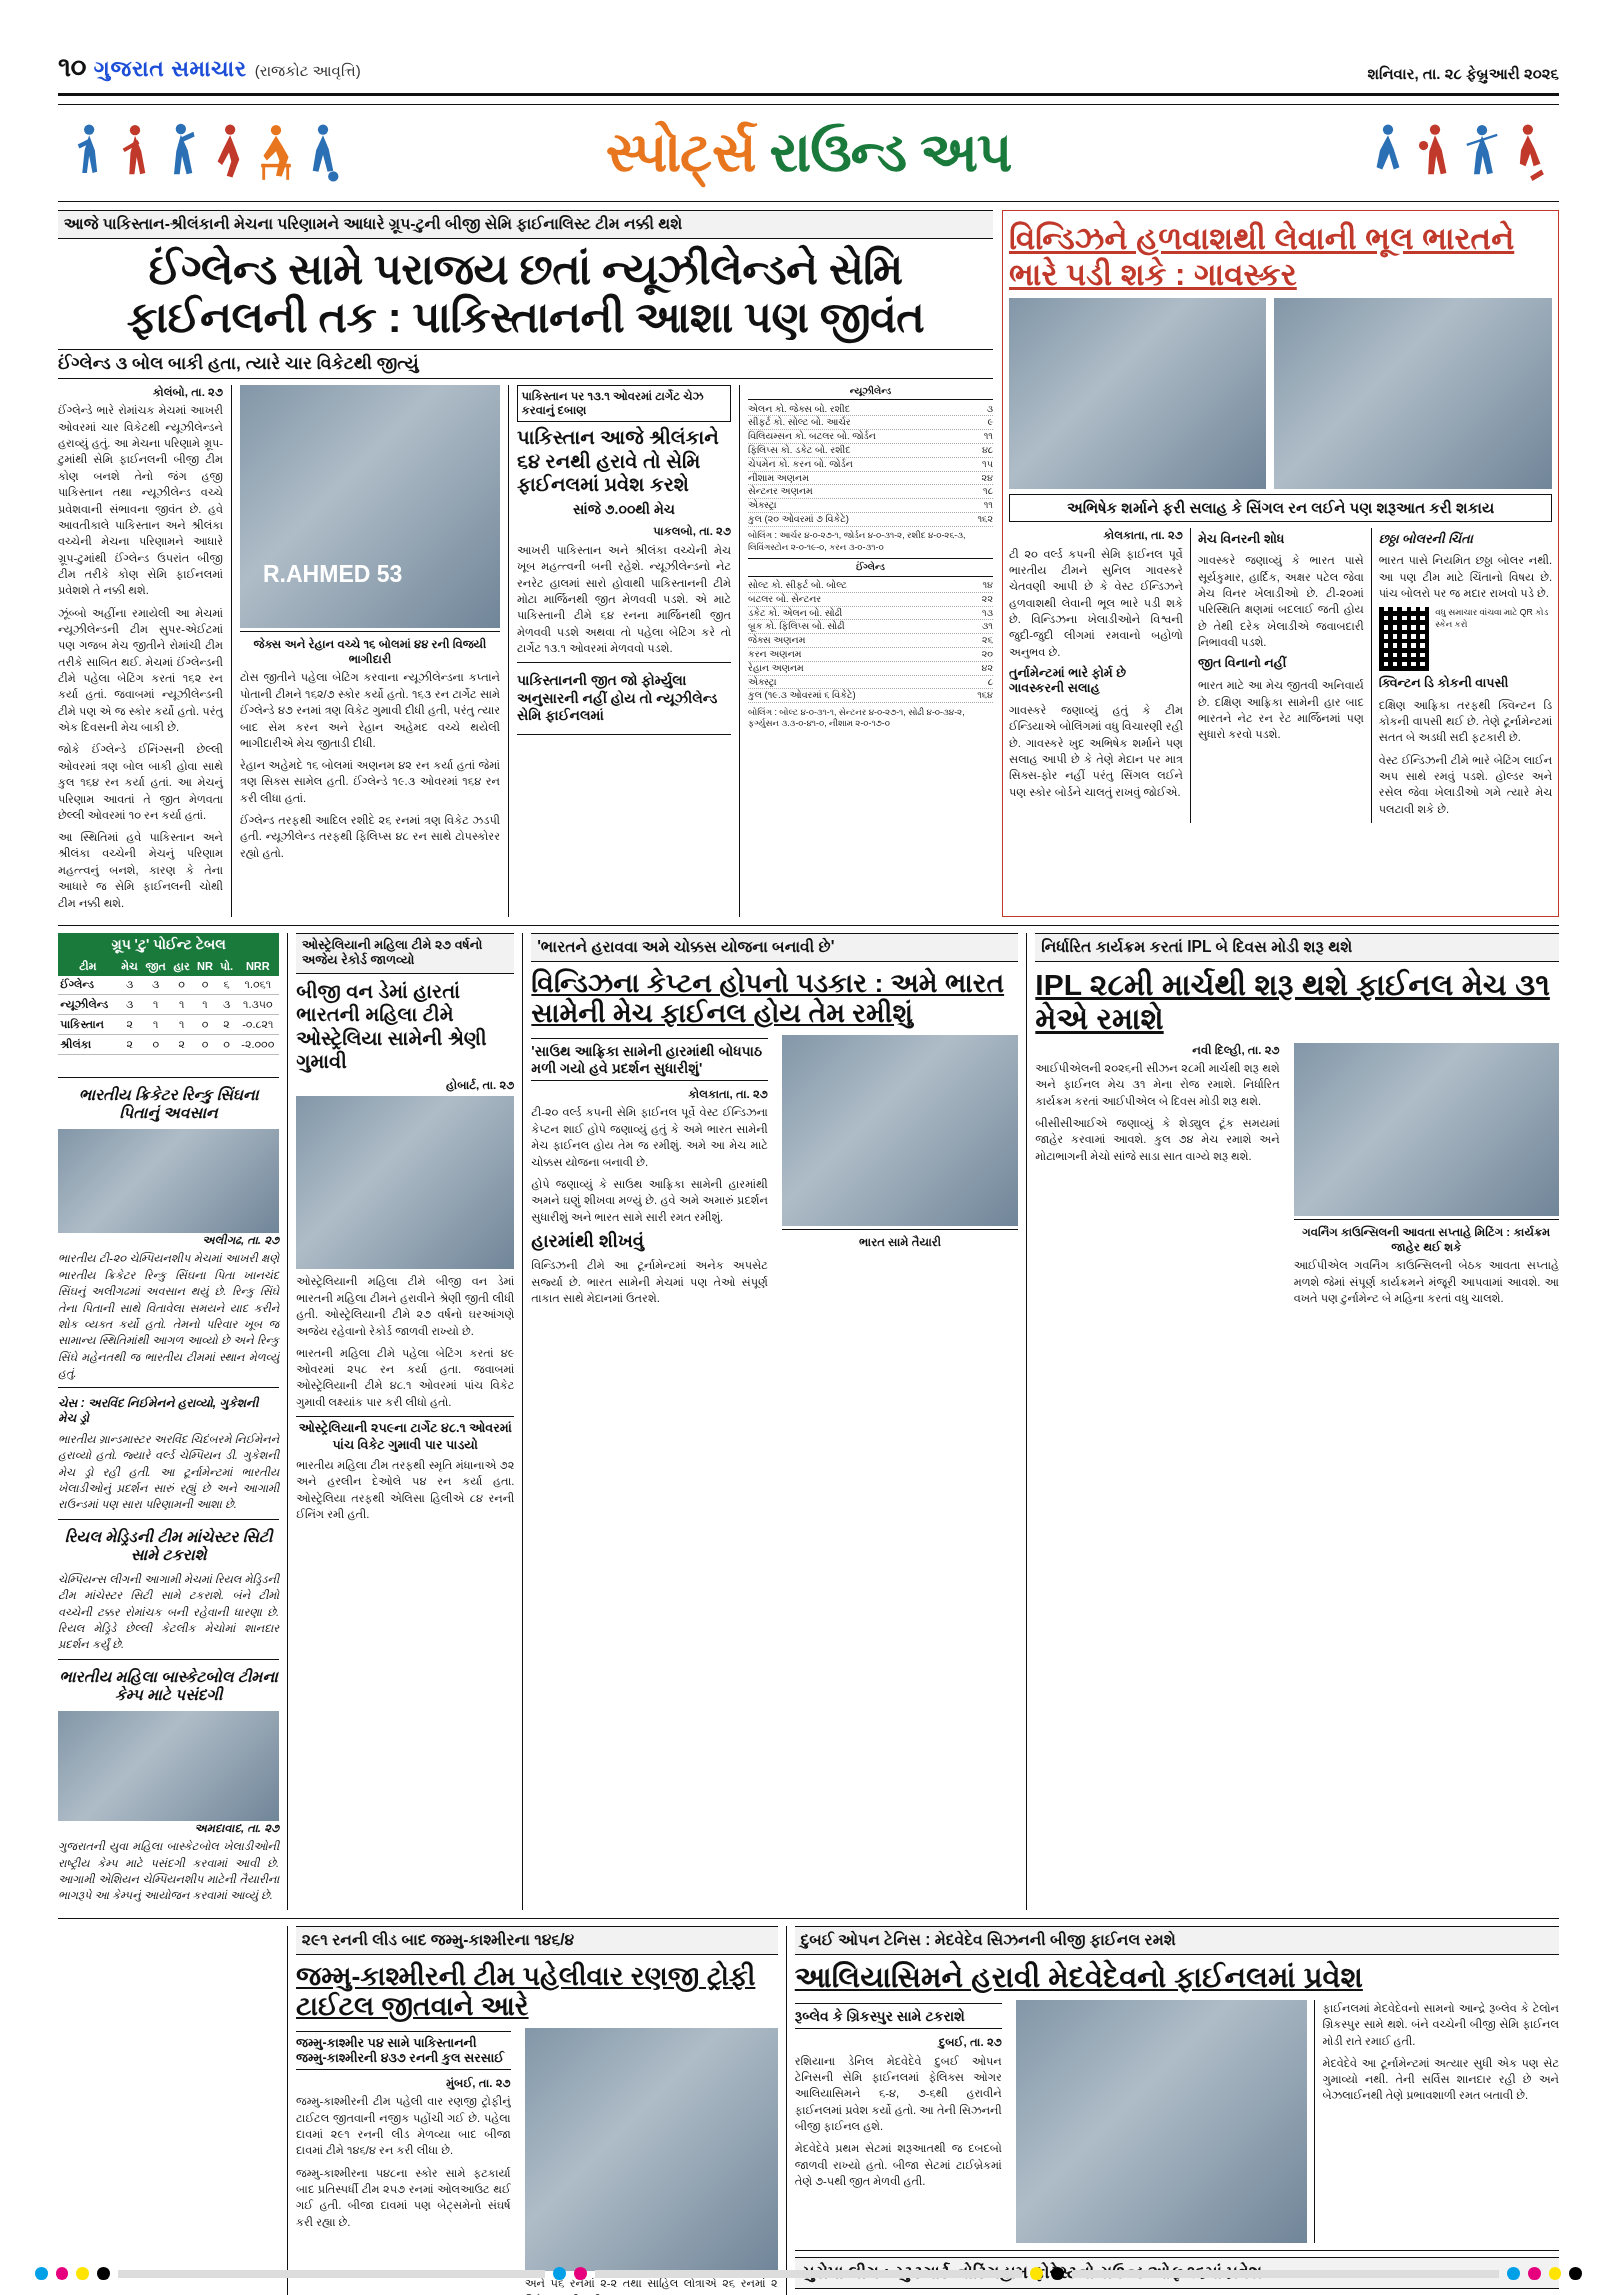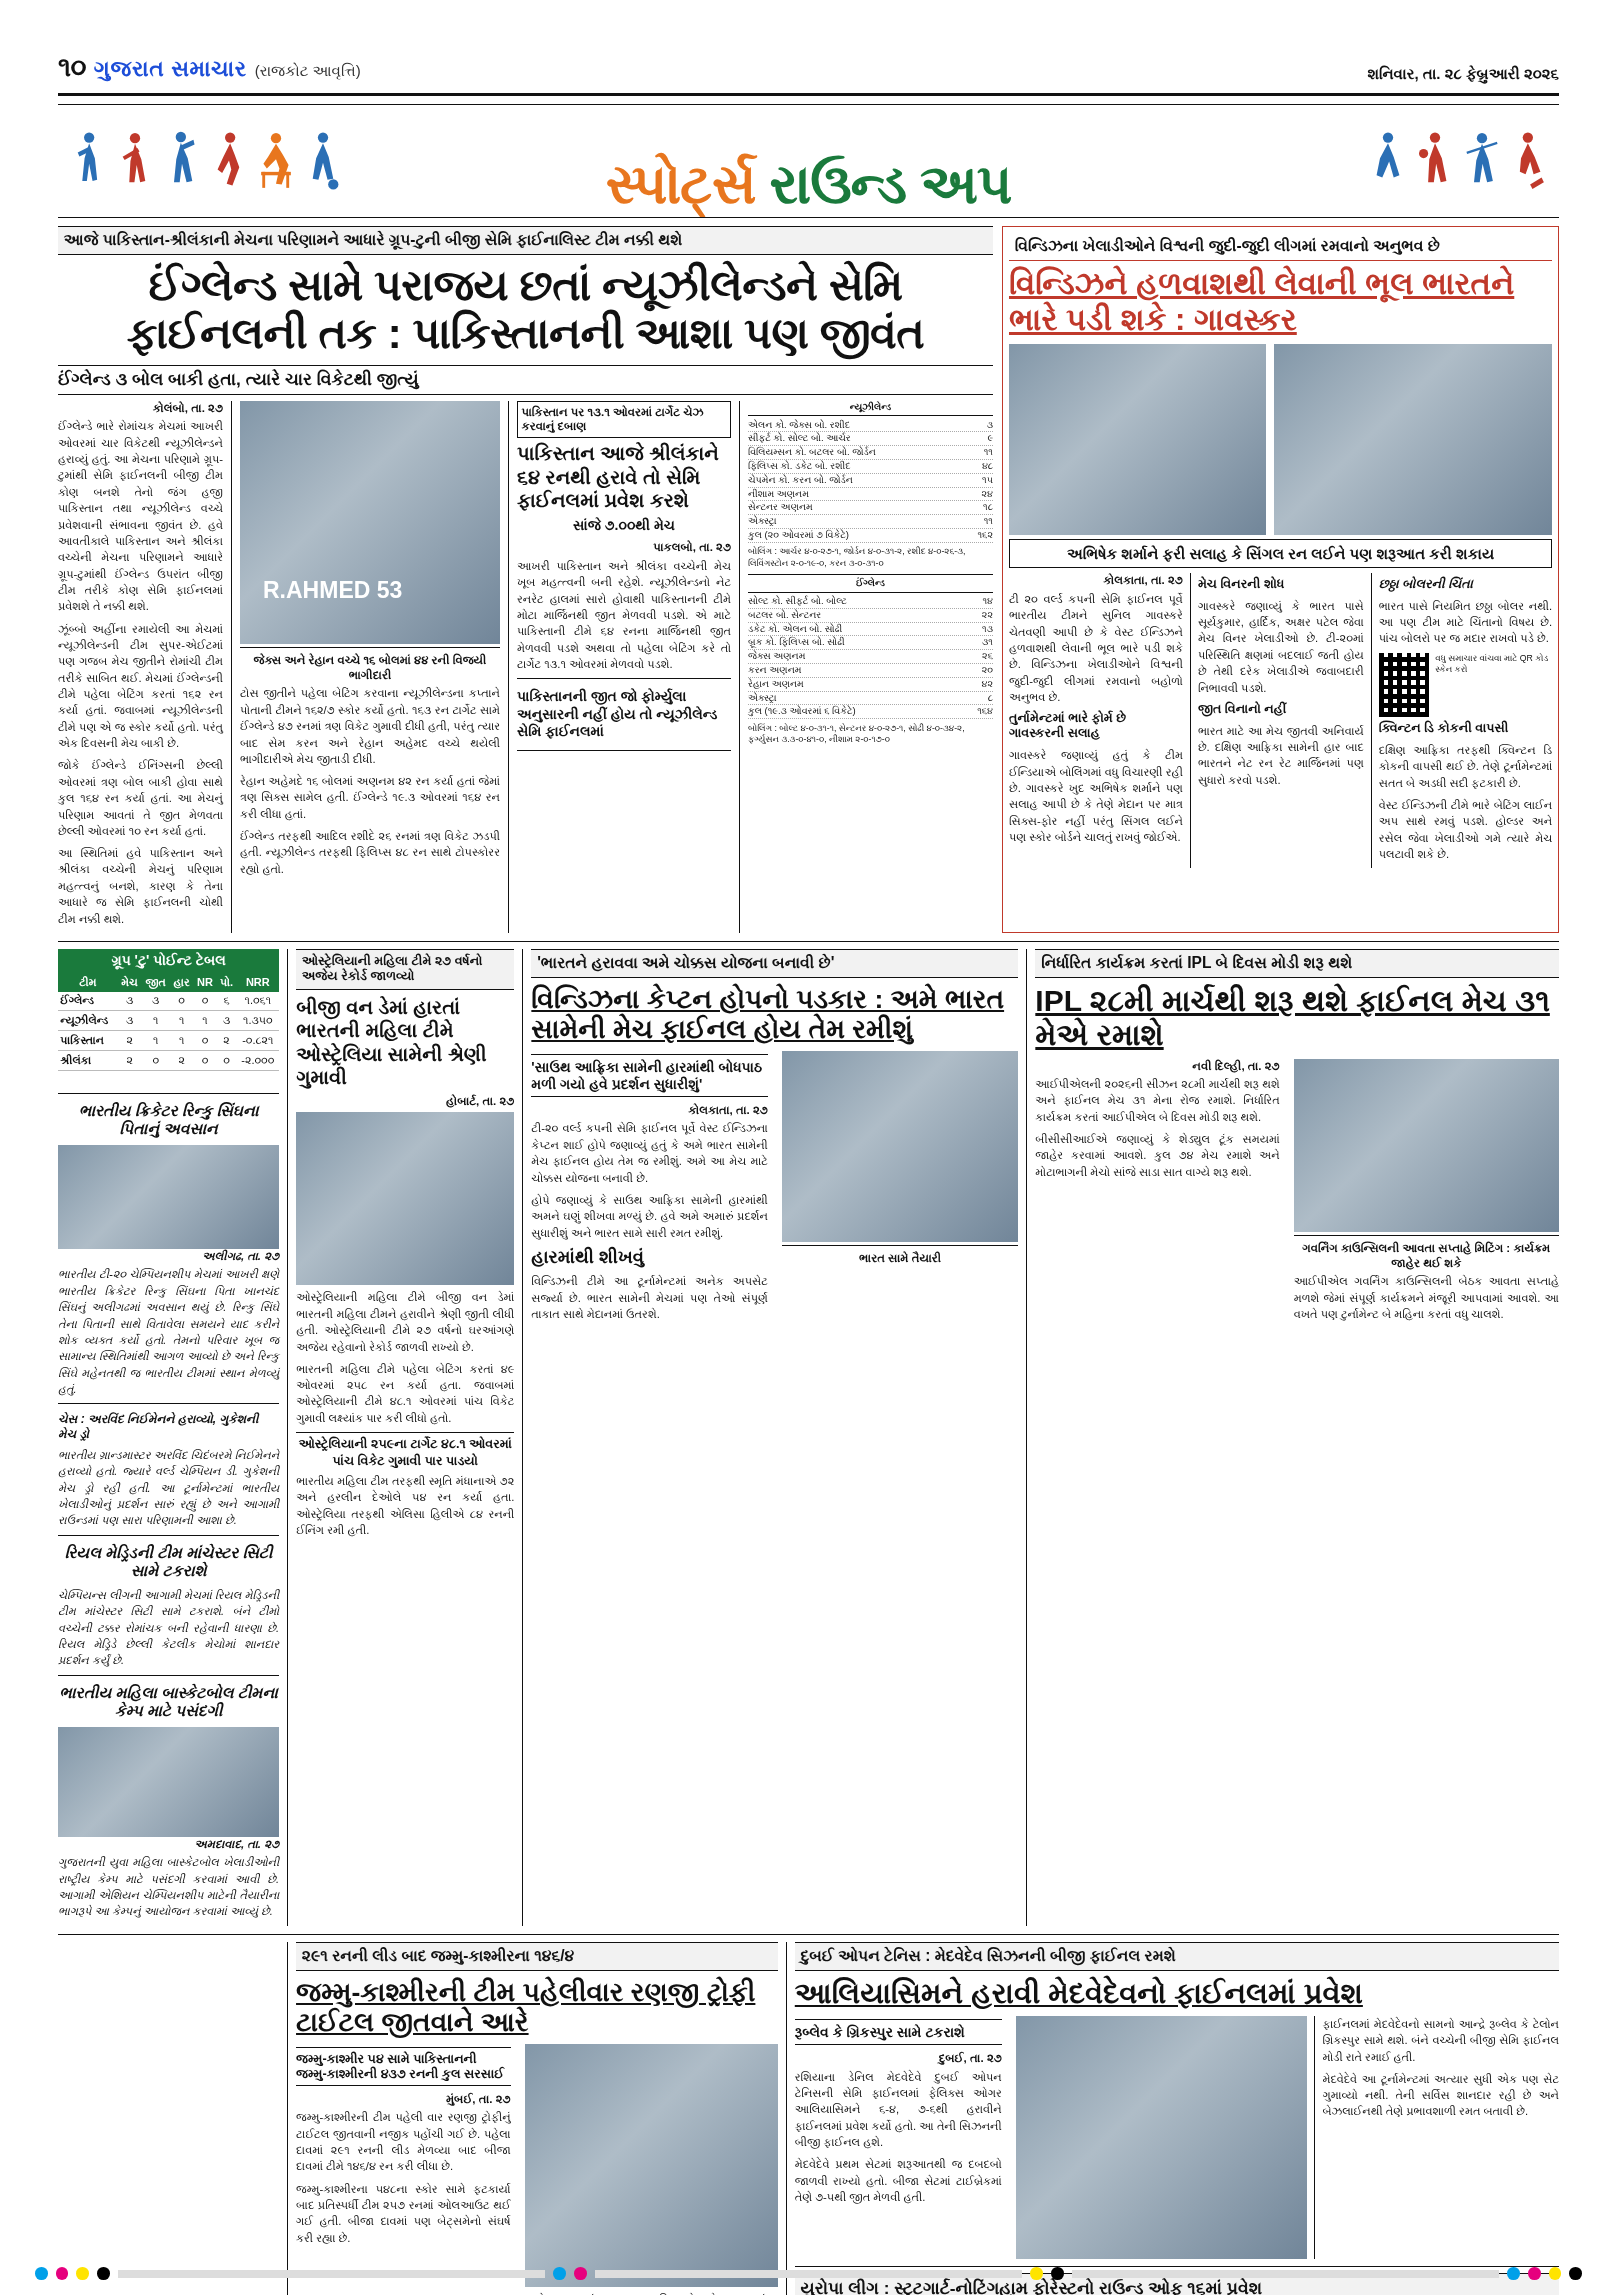--- a/index.html
+++ b/index.html
@@ -24,22 +24,22 @@
   .page-num { font-size:26.6px; font-weight:bold; letter-spacing:-0.6px; }
   .paper-name { font-size:22px; font-weight:bold; color:#1d4ed8; letter-spacing:0.6px; }
   .edition { font-size:15px; color:#333; }
   .masthead-right { font-size:15px; font-weight:bold; }
   .rule { height:2.3px; background:#111; margin:0 23px; }
 
   
   .banner {
     margin: 8px 23px 0 23px;
     border-top:1.7px solid #111; border-bottom:1.7px solid #111;
-    height: 114px; position:relative;
-    display:flex; align-items:flex-end; justify-content:center;
+    height: 98px; position:relative;
+    display:flex; align-items:center; justify-content:center;
     background: #fff;
     overflow:hidden;
   }
   .banner-title { font-size:55px; font-weight:bold; letter-spacing:-1.2px; z-index:2; }
   .banner-title .orange { color:#e8761e; }
   .banner-title .green { color:#1a7a3c; }
   .silhouettes { position:absolute; top:0; bottom:0; display:flex; align-items:center; gap:15px; }
   .silhouettes.left { left: 14px; }
   .silhouettes.right { right: 14px; }
   .sil { width:32px; height:64px; }
@@ -321,21 +321,20 @@
                     <span>૧૬૪</span>
                   </div>
                 </div>
               <div style="margin:3.5px 0; font-size:8.7px;">બોલિંગ : બોલ્ટ ૪-૦-૩૧-૧, સેન્ટનર ૪-૦-૨૭-૧, સોઢી ૪-૦-૩૪-૨, ફર્ગ્યુસન ૩.૩-૦-૪૧-૦, નીશામ ૨-૦-૧૭-૦</div>
             </div>
           </div>
         </div>
       </div>
 
       <div class="col boxed" style="width:598px;">
-        <div class="kicker" style="background:#fff;border-top:none;border-bottom:1.2px solid #c0392b;">વિન્ડિઝના ખેલાડીઓને વિશ્વની જુદી-જુદી લીગમાં રમવાનો અનુભવ છે</div>
         <h2 class="head redhead" style="font-size:31px;">વિન્ડિઝને હળવાશથી લેવાની ભૂલ ભારતને ભારે પડી શકે : ગાવસ્કર</h2>
         <div class="row" style="gap:8px;">
           <div class="photo" style="width:48%; height:191px;"></div>
           <div class="photo" style="width:52%; height:191px;"></div>
         </div>
         <div class="cap" style="border:1.2px solid #111; margin-top:4.6px; font-size:15px;">અભિષેક શર્માને ફરી સલાહ કે સિંગલ રન લઈને પણ શરૂઆત કરી શકાય</div>
         <div class="row" style="margin-top:5.8px;">
           <div class="col" style="width:33.3%; padding-right:7px;">
             <div class="dateline">કોલકાતા, તા. ૨૭</div>
             <p class="body">ટી ૨૦ વર્લ્ડ કપની સેમિ ફાઈનલ પૂર્વે ભારતીય ટીમને સુનિલ ગાવસ્કરે ચેતવણી આપી છે કે વેસ્ટ ઈન્ડિઝને હળવાશથી લેવાની ભૂલ ભારે પડી શકે છે. વિન્ડિઝના ખેલાડીઓને વિશ્વની જુદી-જુદી લીગમાં રમવાનો બહોળો અનુભવ છે.</p>

